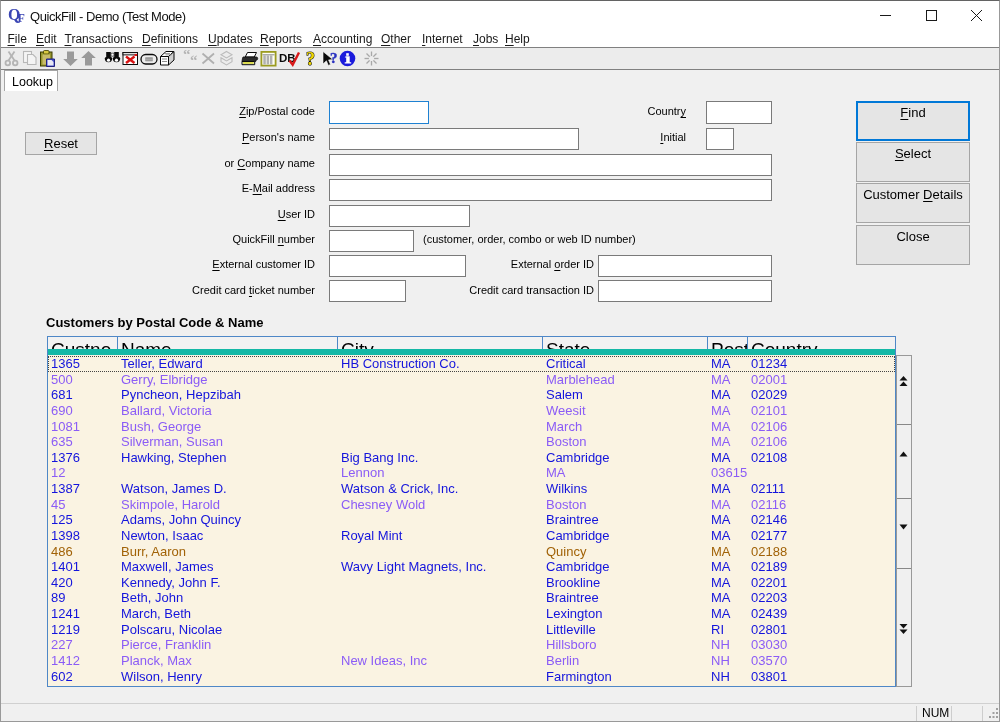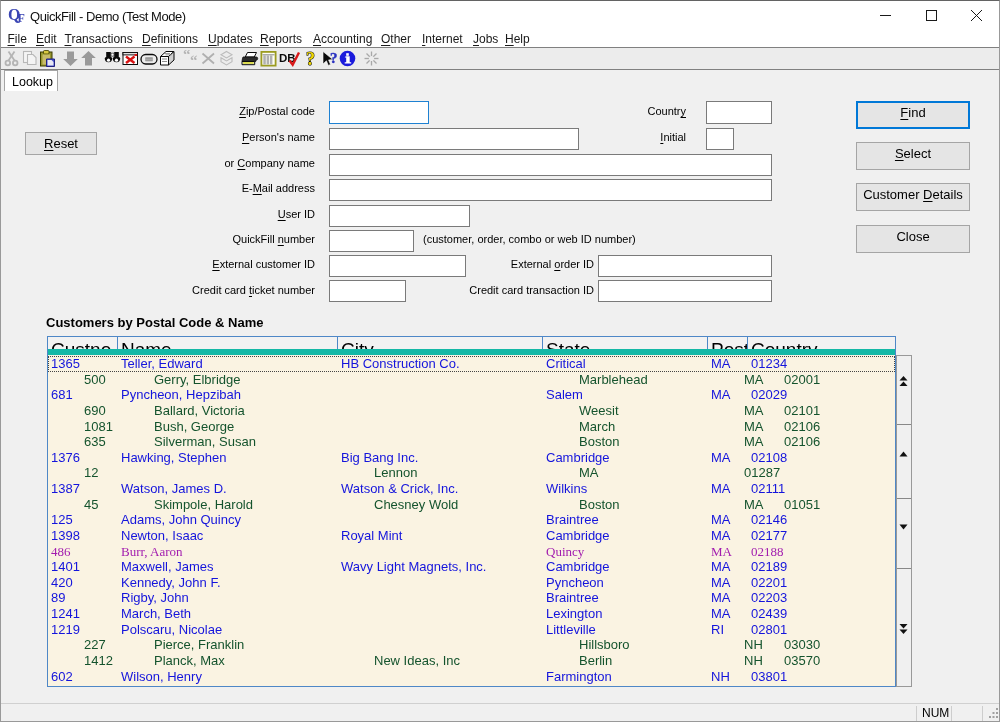--- a/index.html
+++ b/index.html
@@ -19,34 +19,34 @@
 #menubar span { position:absolute; top:2px; }
 #menubar u { text-decoration-thickness:1px; text-underline-offset:2px; }
 
 #toolbar { position:absolute; left:1px; top:47px; width:998px; height:23px; background:#ececec; border-top:1px solid #808080; border-bottom:1px solid #808080; }
 .tbi { position:absolute; top:2px; }
 
 #tab { position:absolute; left:4px; top:70px; width:54px; height:21px; background:#ffffff; border:1px solid #a5a5a5; border-bottom:none; font-size:12.5px; color:#000; padding:4px 0 0 7px; }
 
 .lbl { position:absolute; font-size:11px; color:#000; text-align:right; white-space:nowrap; }
 .inp { position:absolute; background:#ffffff; border:1px solid #7a7a7a; }
-.btn { position:absolute; left:856px; width:114px; height:28px; background:#e5e5e5; border:1px solid #a5a5a5; font-size:13px; color:#000; text-align:center; line-height:22px; }
+.btn { position:absolute; left:856px; width:114px; height:40px; background:#e5e5e5; border:1px solid #a5a5a5; font-size:13px; color:#000; text-align:center; line-height:22px; }
 u { text-decoration-thickness:1px; text-underline-offset:2px; }
 
 #ttitle { position:absolute; left:46px; top:315px; font-size:13px; font-weight:bold; color:#000; }
 #grid { position:absolute; left:47px; top:336px; width:849px; height:351px; border:1px solid #4e87c7; background:#faf3e2; }
 #ghead { position:absolute; left:0; top:0; width:847px; height:18px; background:#f2f2f2; display:grid; grid-template-columns:70px 220px 205px 165px 40px 80px 66px; font-size:19px; color:#000; border-bottom:6px solid #14b8a6; }
 #ghead div { padding:2px 0 0 3px; border-right:1px solid #4e87c7; overflow:hidden; white-space:nowrap; }
 #ghead div:last-child { border-right:none; }
 #gbody { position:absolute; left:0; top:19px; width:847px; height:402px; overflow:hidden; }
 .row { display:grid; grid-template-columns:70px 220px 205px 165px 40px 80px 66px; height:15.64px; font-size:13px; }
 .row div { padding-left:3px; overflow:hidden; white-space:nowrap; line-height:15.5px; }
 .b { color:#1414dc; }
-.g { color:#14532d;padding-left:33px; }
-.r { color:#a21caf;font-family:Liberation Serif, serif; }
+.g { color:#8b5cf6; }
+.r { color:#a16207; }
 #focusrow { position:absolute; left:0px; top:0px; width:847px; height:16px; border:1px dotted #444; pointer-events:none; }
 
 #sbar { position:absolute; left:896px; top:355px; width:16px; height:332px; background:#f0f0f0; border:1px solid #999; }
 .sdiv { position:absolute; left:0; width:14px; height:1px; background:#888; }
 
 #status { position:absolute; left:1px; top:703px; width:998px; height:18px; background:#f0f0f0; border-top:1px solid #d0d0d0; font-size:12px; color:#000; }
 .sv { position:absolute; top:2px; width:1px; height:15px; background:#cdcdcd; }
 </style>
 </head>
 <body>
@@ -317,39 +317,39 @@
         <div>Cambridge</div>
         <div>MA</div>
         <div>02108</div>
         <div></div>
       </div>
     <div class="row g">
         <div>12</div>
         <div></div>
         <div>Lennon</div>
         <div>MA</div>
-        <div>01287</div>
+        <div>03615</div>
         <div></div>
       </div>
     <div class="row b">
         <div>1387</div>
         <div>Watson, James D.</div>
         <div>Watson &amp; Crick, Inc.</div>
         <div>Wilkins</div>
         <div>MA</div>
         <div>02111</div>
         <div></div>
       </div>
     <div class="row g">
         <div>45</div>
         <div>Skimpole, Harold</div>
         <div>Chesney Wold</div>
         <div>Boston</div>
         <div>MA</div>
-        <div>01051</div>
+        <div>02116</div>
         <div></div>
       </div>
     <div class="row b">
         <div>125</div>
         <div>Adams, John Quincy</div>
         <div></div>
         <div>Braintree</div>
         <div>MA</div>
         <div>02146</div>
         <div></div>
@@ -378,28 +378,28 @@
         <div>Wavy Light Magnets, Inc.</div>
         <div>Cambridge</div>
         <div>MA</div>
         <div>02189</div>
         <div></div>
       </div>
     <div class="row b">
         <div>420</div>
         <div>Kennedy, John F.</div>
         <div></div>
-        <div>Pyncheon</div>
+        <div>Brookline</div>
         <div>MA</div>
         <div>02201</div>
         <div></div>
       </div>
     <div class="row b">
         <div>89</div>
-        <div>Rigby, John</div>
+        <div>Beth, John</div>
         <div></div>
         <div>Braintree</div>
         <div>MA</div>
         <div>02203</div>
         <div></div>
       </div>
     <div class="row b">
         <div>1241</div>
         <div>March, Beth</div>
         <div></div>

